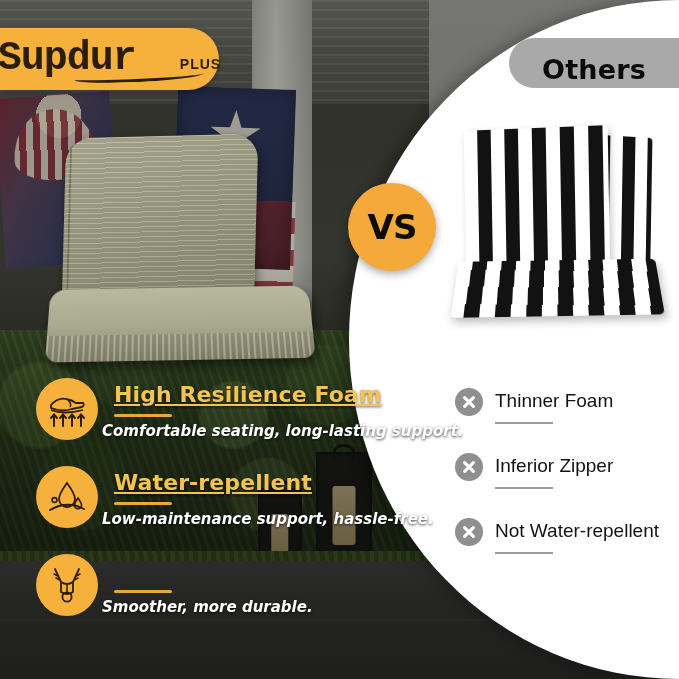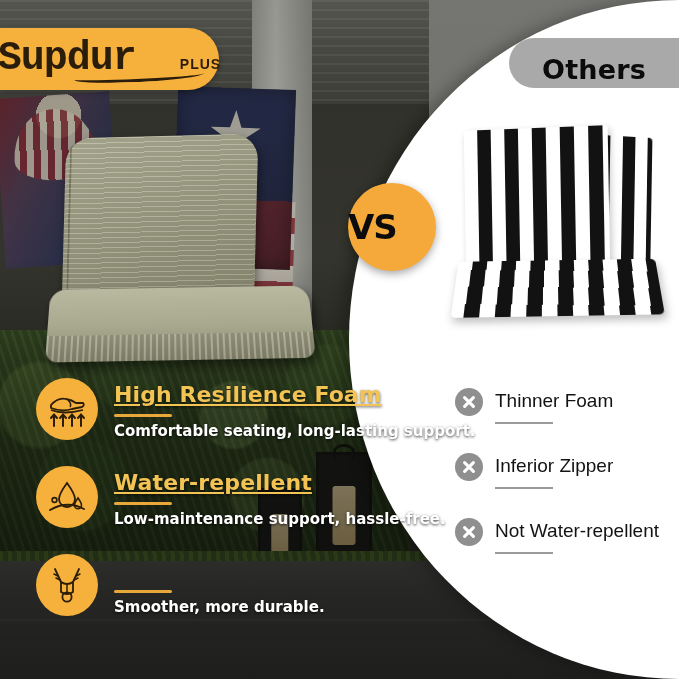--- a/index.html
+++ b/index.html
@@ -208,21 +208,21 @@
   .others-badge span{
     font-size:27px; font-weight:700; color:#0b0b0b; letter-spacing:.2px;
     font-family:"DejaVu Sans", sans-serif;
     margin-top:12px;
   }
 
   
   .vs-circle{
     position:absolute; left:348px; top:183px; width:88px; height:88px;
     background:#F5A93A; border-radius:50%;
-    display:flex; align-items:center; justify-content:flex-start;
+    display:flex; align-items:center; justify-content:center;
     box-shadow: 0 3px 9px rgba(0,0,0,.35);
     z-index:7;
   }
   .vs-circle span{
     font-size:34px; font-weight:700; color:#0c0c0c; letter-spacing:-1px;
     font-family:"DejaVu Sans", sans-serif;
   }
 
   
   .cushion-stripe{ position:absolute; left:455px; top:128px; width:215px; height:190px; z-index:3; }
@@ -261,25 +261,26 @@
     letter-spacing:.1px; white-space:nowrap;
     text-shadow: 0 1px 3px rgba(0,0,0,.65);
     font-family:"DejaVu Sans", sans-serif;
     text-decoration:underline;
   }
   .f-rule{
     position:absolute; left:84px; top:40px; width:58px; height:3px;
     background:#E8A83A; border-radius:2px;
   }
   .f-sub{
-    position:absolute; left:84px; top:48px;
+    position:absolute; left:72px; top:48px;
     font-size:15px; font-weight:600; color:#ffffff;
     white-space:nowrap;
     text-shadow: 0 1px 3px rgba(0,0,0,.75);
     font-family:"DejaVu Sans", sans-serif;
+    font-style:italic;
   }
 
   
   .cons{ position:absolute; left:455px; top:386px; width:224px; z-index:6; }
   .con{ position:relative; height:65px; }
   .c-icon{
     position:absolute; left:0; top:2px; width:28px; height:28px;
     border-radius:50%; background:#8f8f8f;
     display:flex; align-items:center; justify-content:center;
   }

